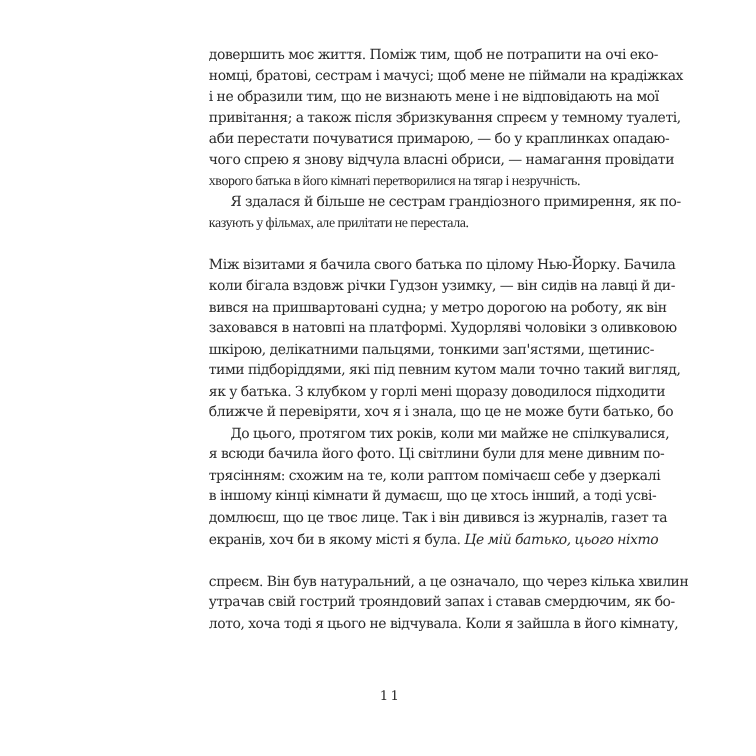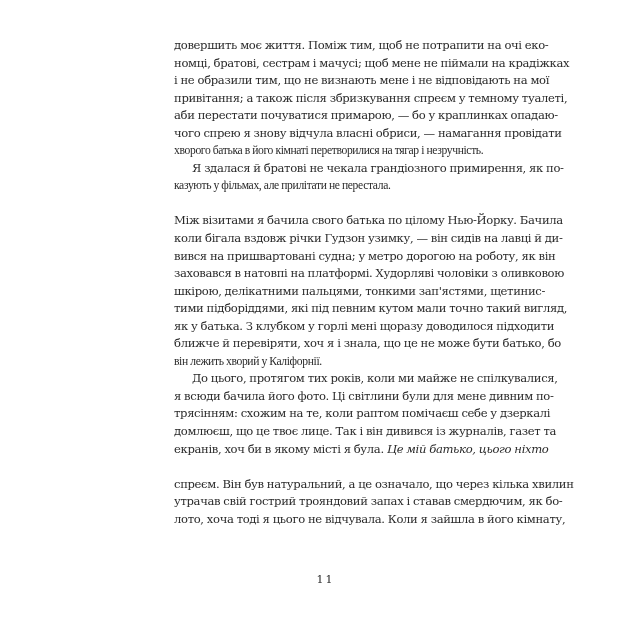--- a/index.html
+++ b/index.html
@@ -47,39 +47,39 @@
     <div>
       <span class="line">довершить моє життя. Поміж тим, щоб не потрапити на очі еко-</span>
       <span class="line">номці, братові, сестрам і мачусі; щоб мене не піймали на крадіжках</span>
       <span class="line">і не образили тим, що не визнають мене і не відповідають на мої</span>
       <span class="line">привітання; а також після збризкування спреєм у темному туалеті,</span>
       <span class="line">аби перестати почуватися примарою, — бо у краплинках опадаю-</span>
       <span class="line">чого спрею я знову відчула власні обриси, — намагання провідати</span>
       <span class="line last">хворого батька в його кімнаті перетворилися на тягар і незручність.</span>
     </div>
     <div>
-      <span class="line indent">Я здалася й братові не чекала грандіозного примирення, як по-</span>
+      <span class="line indent">Я здалася й більше не сестрам грандіозного примирення, як по-</span>
       <span class="line last">казують у фільмах, але прилітати не перестала.</span>
     </div>
     <div class="gap"></div>
     <div>
       <span class="line">Між візитами я бачила свого батька по цілому Нью-Йорку. Бачила</span>
       <span class="line">коли бігала вздовж річки Гудзон узимку, — він сидів на лавці й ди-</span>
       <span class="line">вився на пришвартовані судна; у метро дорогою на роботу, як він</span>
       <span class="line">заховався в натовпі на платформі. Худорляві чоловіки з оливковою</span>
       <span class="line">шкірою, делікатними пальцями, тонкими зап'ястями, щетинис-</span>
       <span class="line">тими підборіддями, які під певним кутом мали точно такий вигляд,</span>
       <span class="line">як у батька. З клубком у горлі мені щоразу доводилося підходити</span>
       <span class="line">ближче й перевіряти, хоч я і знала, що це не може бути батько, бо</span>
-      <span class="line last">він лежить хворий у Каліфорнії.</span>
     </div>
     <div>
       <span class="line indent">До цього, протягом тих років, коли ми майже не спілкувалися,</span>
       <span class="line">я всюди бачила його фото. Ці світлини були для мене дивним по-</span>
       <span class="line">трясінням: схожим на те, коли раптом помічаєш себе у дзеркалі</span>
+      <span class="line">в іншому кінці кімнати й думаєш, що це хтось інший, а тоді усві-</span>
       <span class="line">домлюєш, що це твоє лице. Так і він дивився із журналів, газет та</span>
       <span class="line">екранів, хоч би в якому місті я була. <span class="it">Це мій батько, цього ніхто</span></span>
     </div>
     <div class="gap"></div>
     <div>
       <span class="line">спреєм. Він був натуральний, а це означало, що через кілька хвилин</span>
       <span class="line">утрачав свій гострий трояндовий запах і ставав смердючим, як бо-</span>
       <span class="line">лото, хоча тоді я цього не відчувала. Коли я зайшла в його кімнату,</span>
     </div>
   </div>

